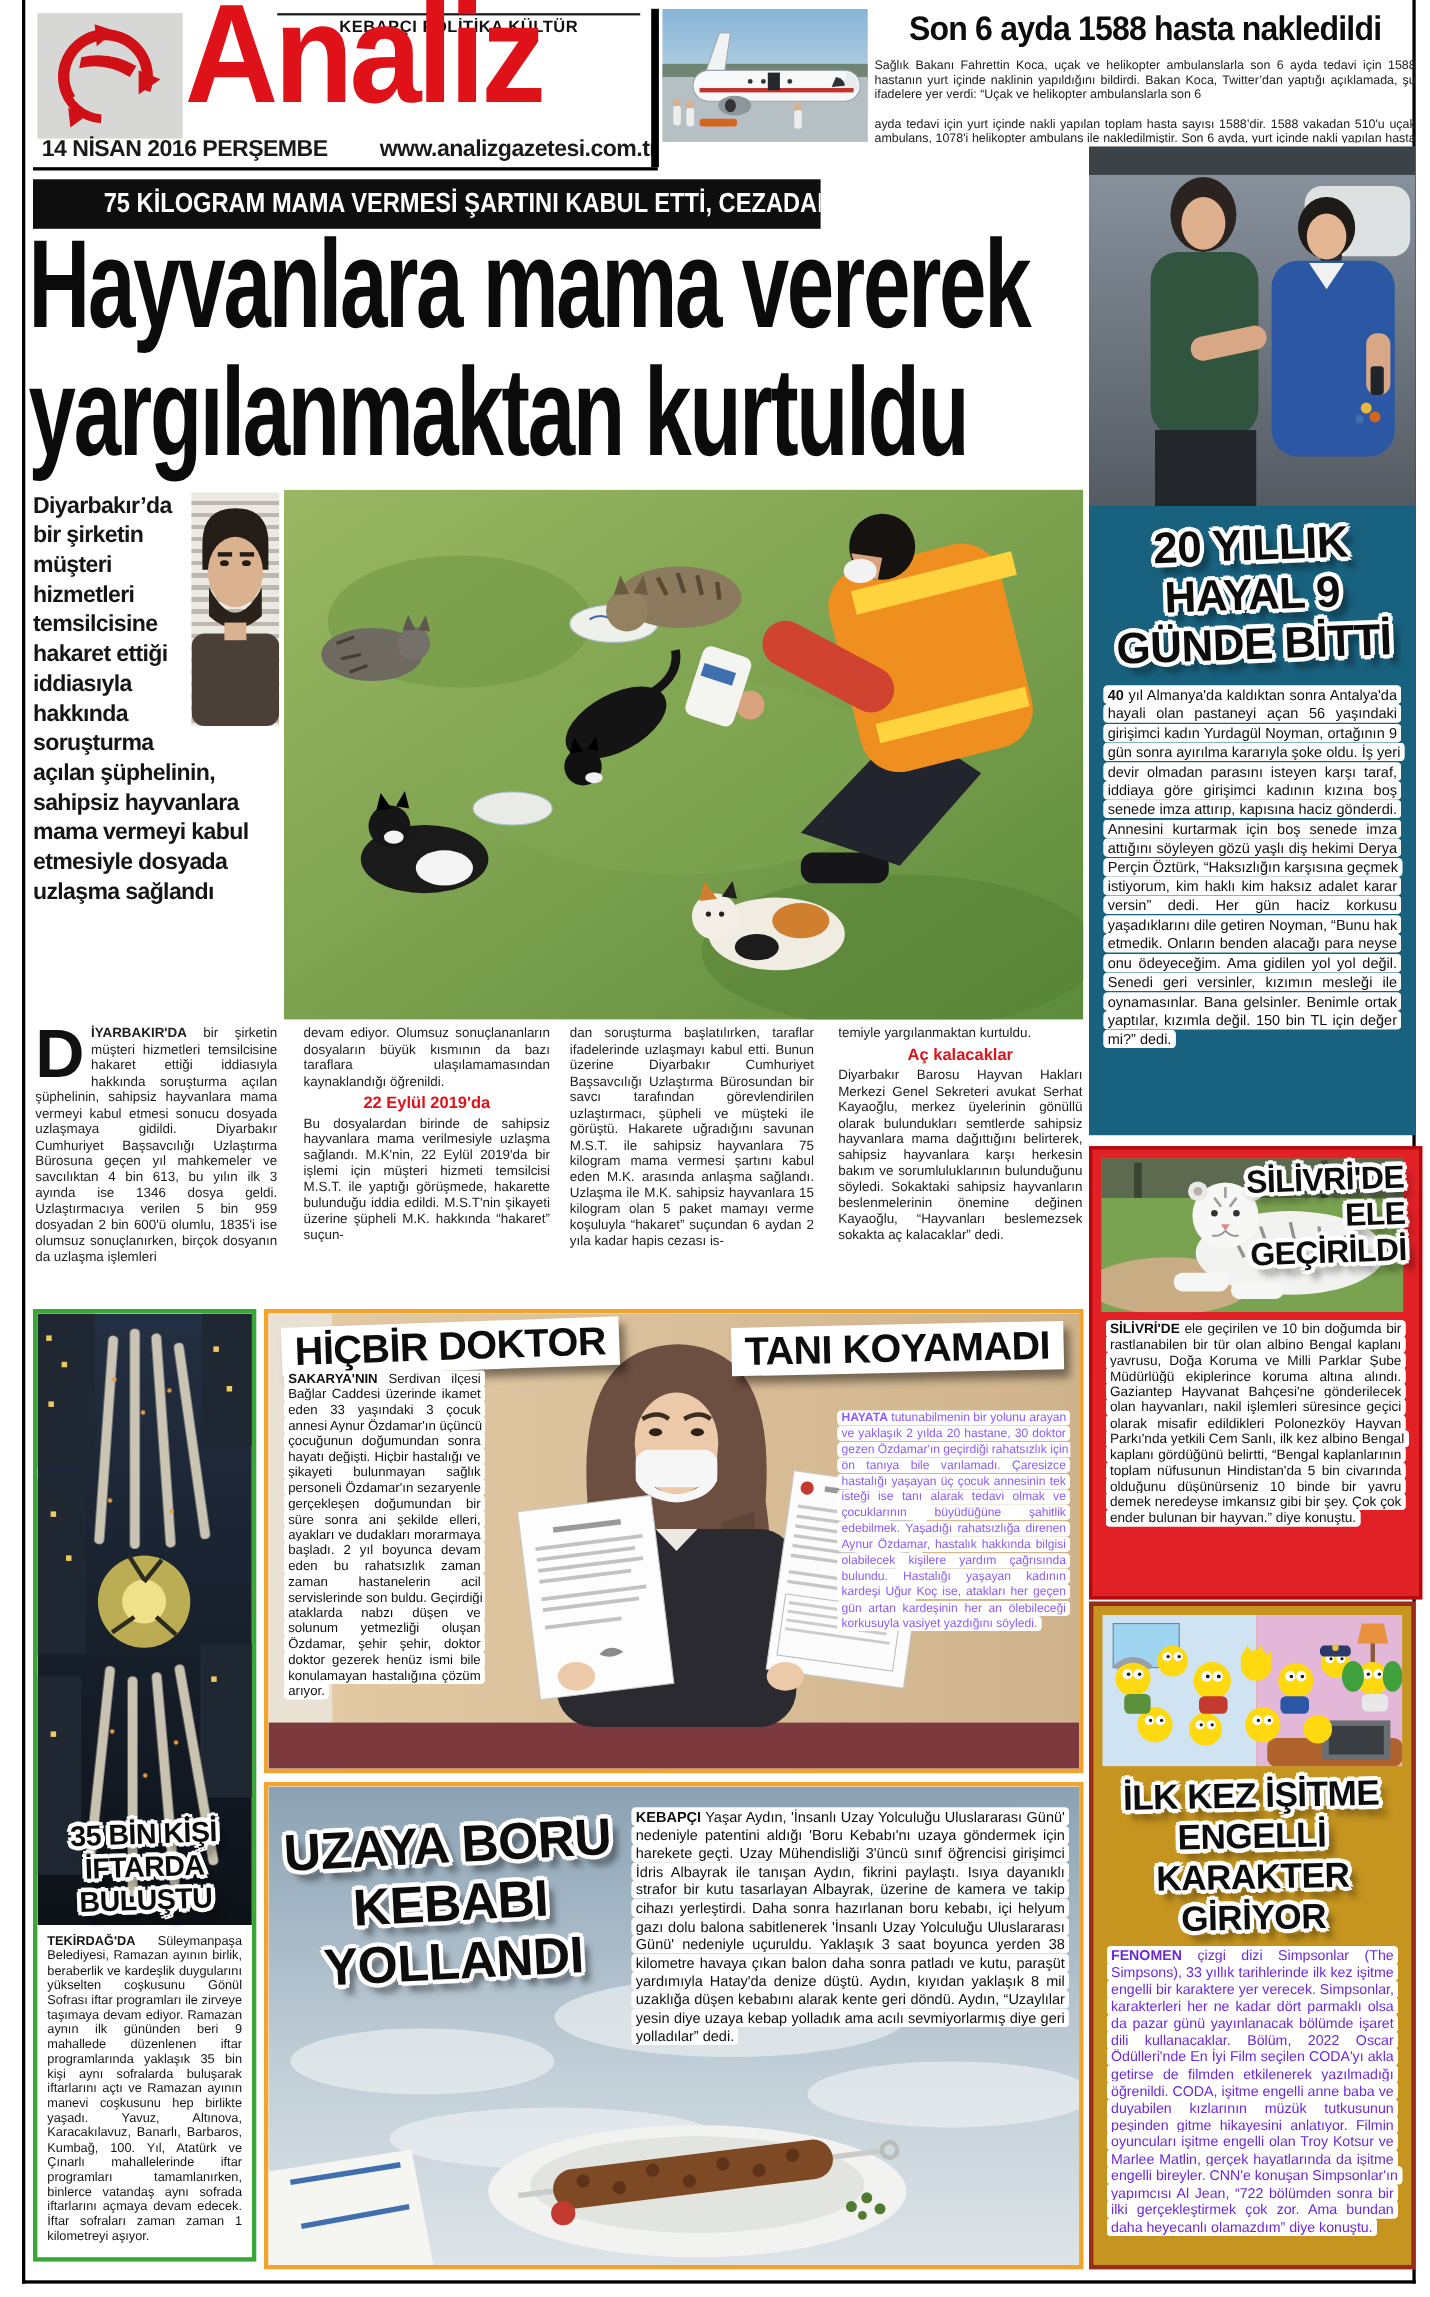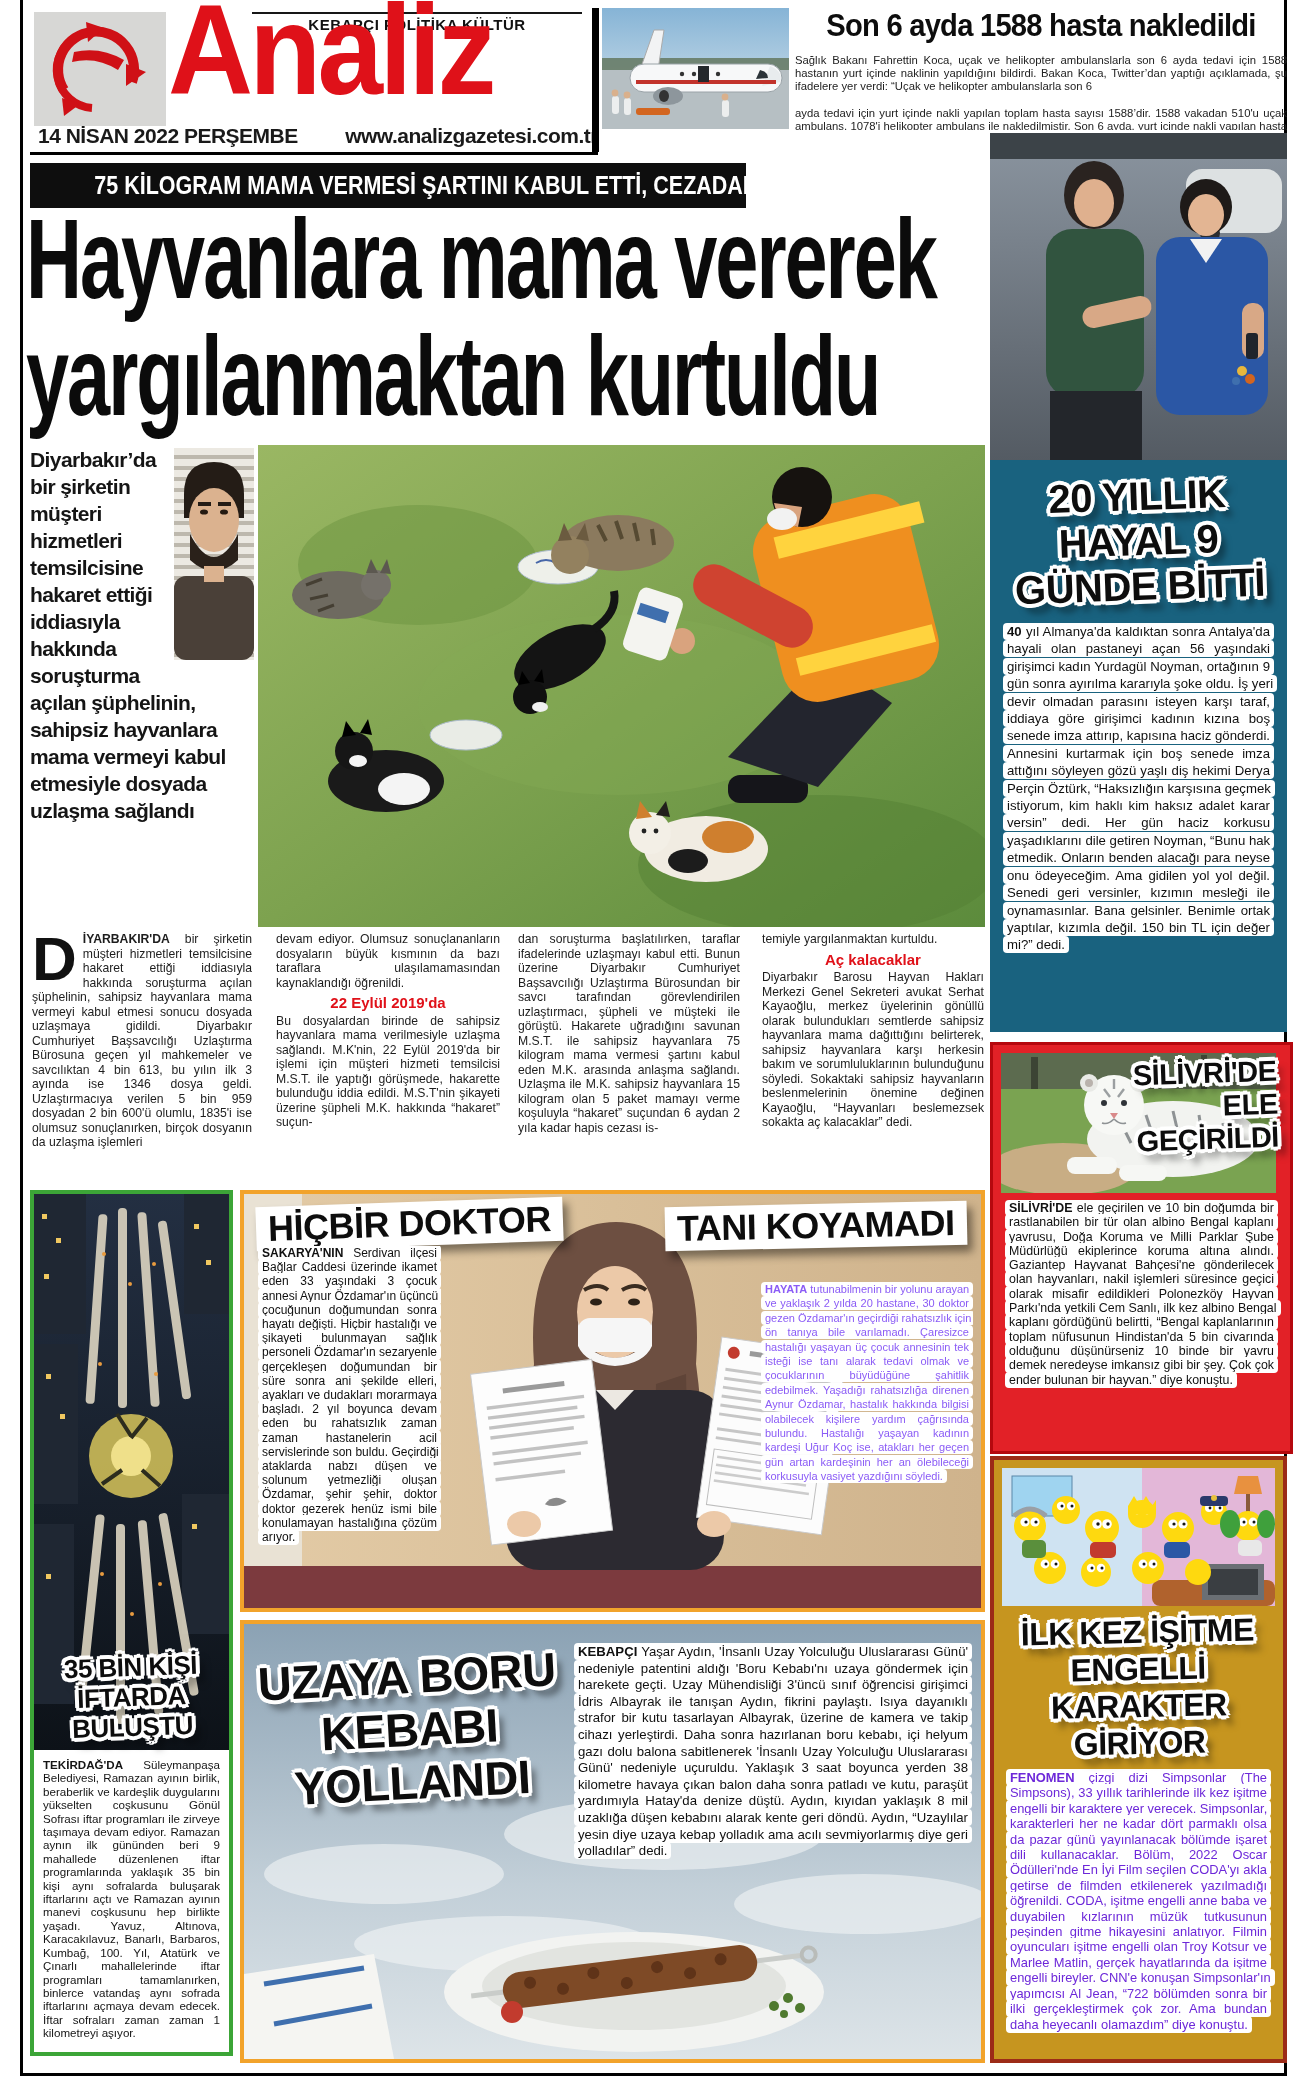--- a/index.html
+++ b/index.html
@@ -101,21 +101,21 @@
       <g fill="#cf1016">
         <polygon points="92,52 112,60 92,74"></polygon>
         <polygon points="52,10 70,16 54,30"></polygon>
         <polygon points="28,86 46,92 30,104"></polygon>
         <path d="M40,40 q26,-6 50,8 l-6,10 q-22,-14 -46,-8 z"></path>
       </g>
     </svg>
   </div>
   <div class="abs tagline">KEBAPÇI POLİTİKA KÜLTÜR</div>
   <div class="abs logo-text">Analiz</div>
-  <div class="abs date">14 NİSAN 2022 PERŞEMBE</div>
+  <div class="abs date">14 NİSAN 2016 PERŞEMBE</div>
   <div class="abs site">www.analizgazetesi.com.tr</div>
   <div class="abs header-rule"></div>
   <div class="abs header-vline"></div>
 
   <div class="abs img-box" style="left:602px;top:8px;width:187px;height:121px;">
     <svg width="187" height="121" viewBox="0 0 187 121">
       <defs>
           <linearGradient id="sky" x1="0" y1="0" x2="0" y2="1">
         <stop offset="0" stop-color="#86b4d6"></stop>
             <stop offset="1" stop-color="#dfe9ee"></stop>

